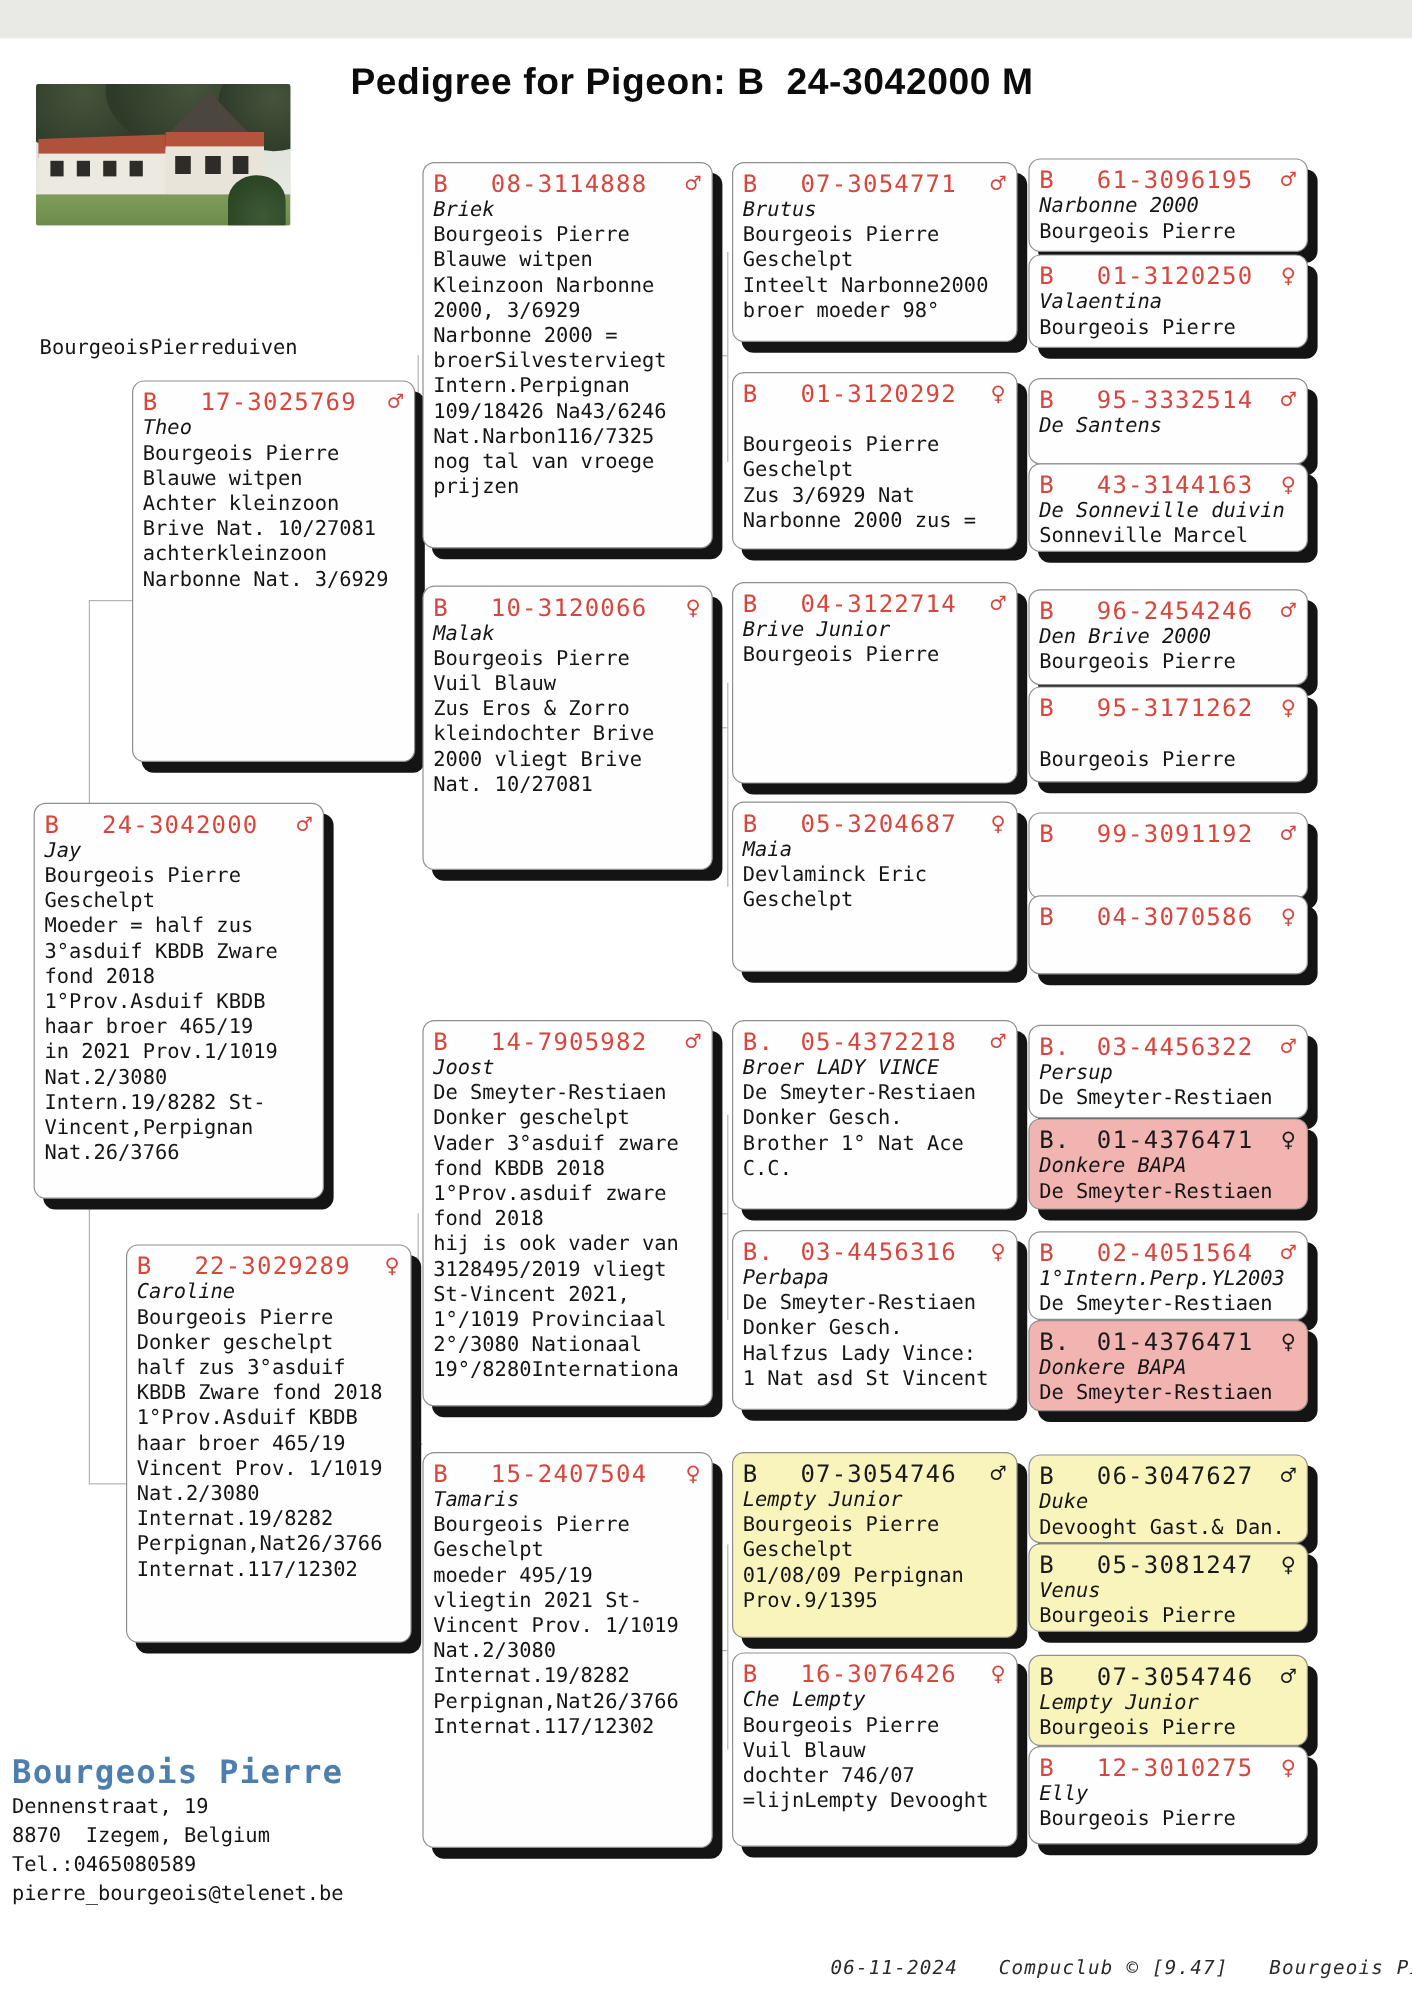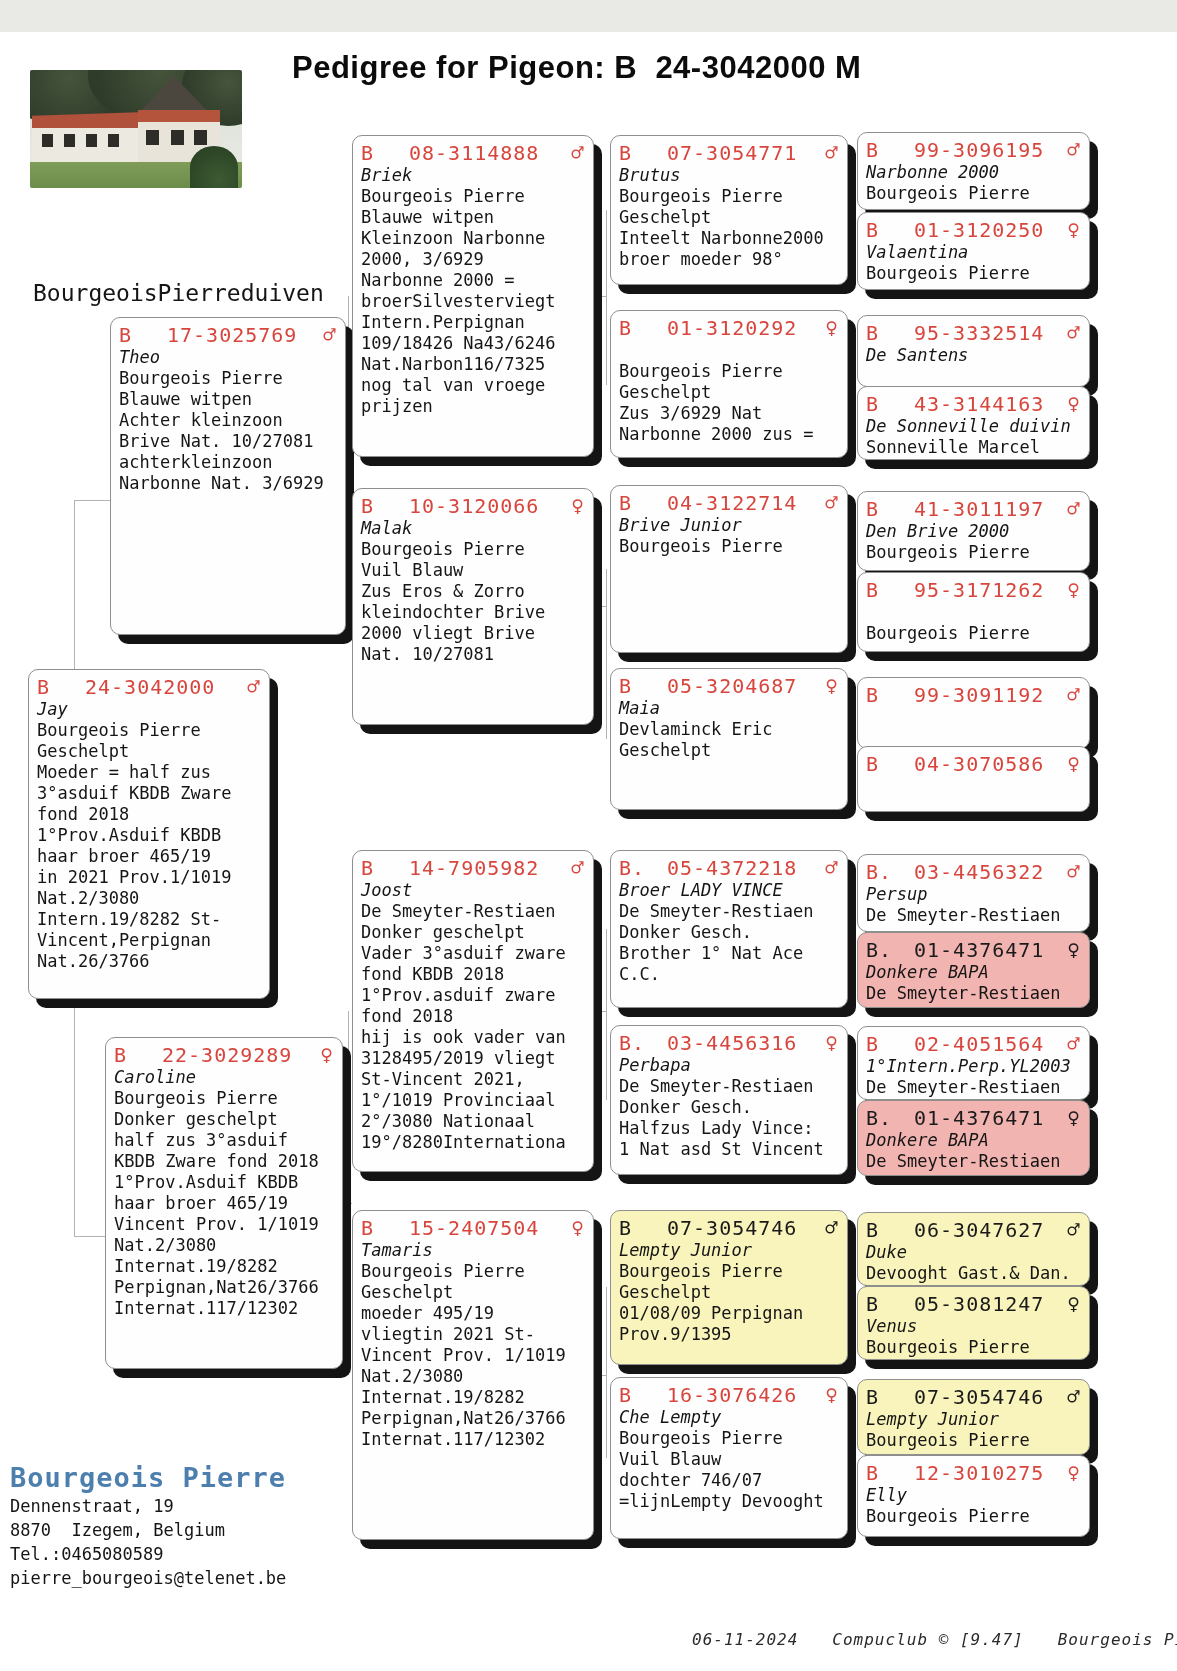--- a/index.html
+++ b/index.html
@@ -3,21 +3,21 @@
 <meta charset="utf-8">
 <title>Pedigree</title>
 <style>
   html,body{margin:0;padding:0;background:#e9e9e6;}
   #page{position:relative;width:1177px;height:1671px;background:#ffffff;overflow:hidden;
         font-family:"DejaVu Sans Mono",monospace;color:#151515;margin-top:32px;}
   
   .title{position:absolute;left:292px;top:18px;font-family:"Liberation Sans",sans-serif;
          font-size:31px;font-weight:600;letter-spacing:.5px;color:#0c0c0c;white-space:pre;}
   
-  .loftlabel{position:absolute;left:33px;top:248px;font-size:23px;}
+  .loftlabel{position:absolute;left:33px;top:248px;font-size:17px;}
   
   .vline{position:absolute;width:1px;background:#b3b3b3;z-index:0;}
   .hline{position:absolute;height:1px;background:#b3b3b3;z-index:0;}
   
   .card{position:absolute;z-index:1;background:#fefefe;border:1px solid #8f8f8f;border-radius:10px;
         box-shadow:8px 9px 0 0 #141414;padding:5px 8px 4px 8px;box-sizing:border-box;
         font-size:17px;line-height:21px;overflow:hidden;}
   .card.yellow{background:#f8f4bb;}
   .card.pink{background:#f2b4b1;}
   .ring{display:flex;align-items:baseline;color:#d8453c;font-size:20px;line-height:24px;
@@ -297,41 +297,41 @@
   <div class="card" id="c-chelempty">
     <div class="ring"><span class="cc">B</span><span class="num">16-3076426</span><span class="sex">♀</span></div>
     <div class="pname">Che Lempty</div>
     <div class="breeder">Bourgeois Pierre</div>
     <div class="desc">Vuil Blauw
 dochter 746/07
 =lijnLempty Devooght</div>
   </div>
 
   <div class="card" id="c-narbonne">
-    <div class="ring"><span class="cc">B</span><span class="num">99-3096195</span><span class="sex">♂</span></div>
+    <div class="ring"><span class="cc">B</span><span class="num">61-3096195</span><span class="sex">♂</span></div>
     <div class="pname">Narbonne 2000</div>
     <div class="breeder">Bourgeois Pierre</div>
   </div>
   <div class="card" id="c-valaentina">
     <div class="ring"><span class="cc">B</span><span class="num">01-3120250</span><span class="sex">♀</span></div>
     <div class="pname">Valaentina</div>
     <div class="breeder">Bourgeois Pierre</div>
   </div>
   <div class="card" id="c-desantens">
     <div class="ring"><span class="cc">B</span><span class="num">95-3332514</span><span class="sex">♂</span></div>
     <div class="pname">De Santens</div>
     <div class="breeder"></div>
   </div>
   <div class="card" id="c-desonneville">
     <div class="ring"><span class="cc">B</span><span class="num">43-3144163</span><span class="sex">♀</span></div>
     <div class="pname">De Sonneville duivin</div>
     <div class="breeder">Sonneville Marcel</div>
   </div>
   <div class="card" id="c-denbrive">
-    <div class="ring"><span class="cc">B</span><span class="num">41-3011197</span><span class="sex">♂</span></div>
+    <div class="ring"><span class="cc">B</span><span class="num">96-2454246</span><span class="sex">♂</span></div>
     <div class="pname">Den Brive 2000</div>
     <div class="breeder">Bourgeois Pierre</div>
   </div>
   <div class="card" id="c-hen262">
     <div class="ring"><span class="cc">B</span><span class="num">95-3171262</span><span class="sex">♀</span></div>
     <div class="pname"></div>
     <div class="breeder">Bourgeois Pierre</div>
   </div>
   <div class="card" id="c-cock192">
     <div class="ring"><span class="cc">B</span><span class="num">99-3091192</span><span class="sex">♂</span></div>

